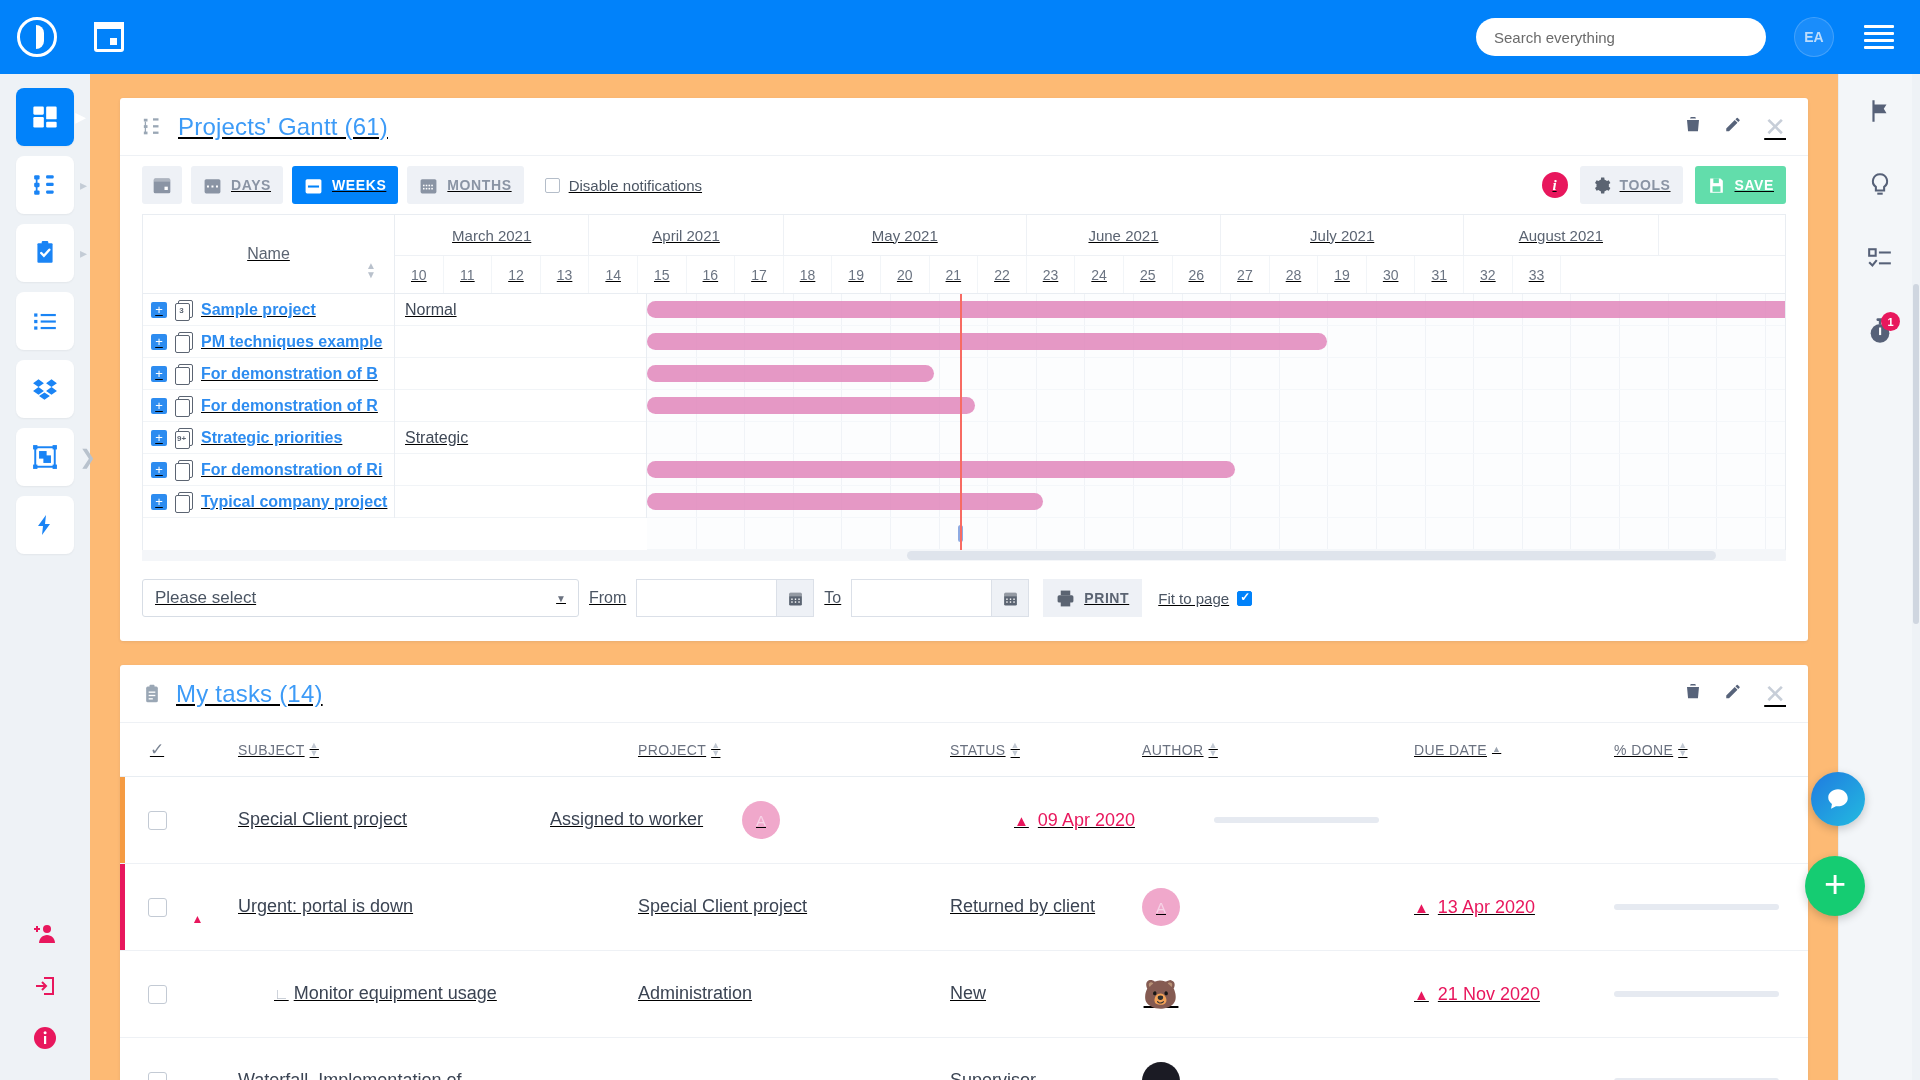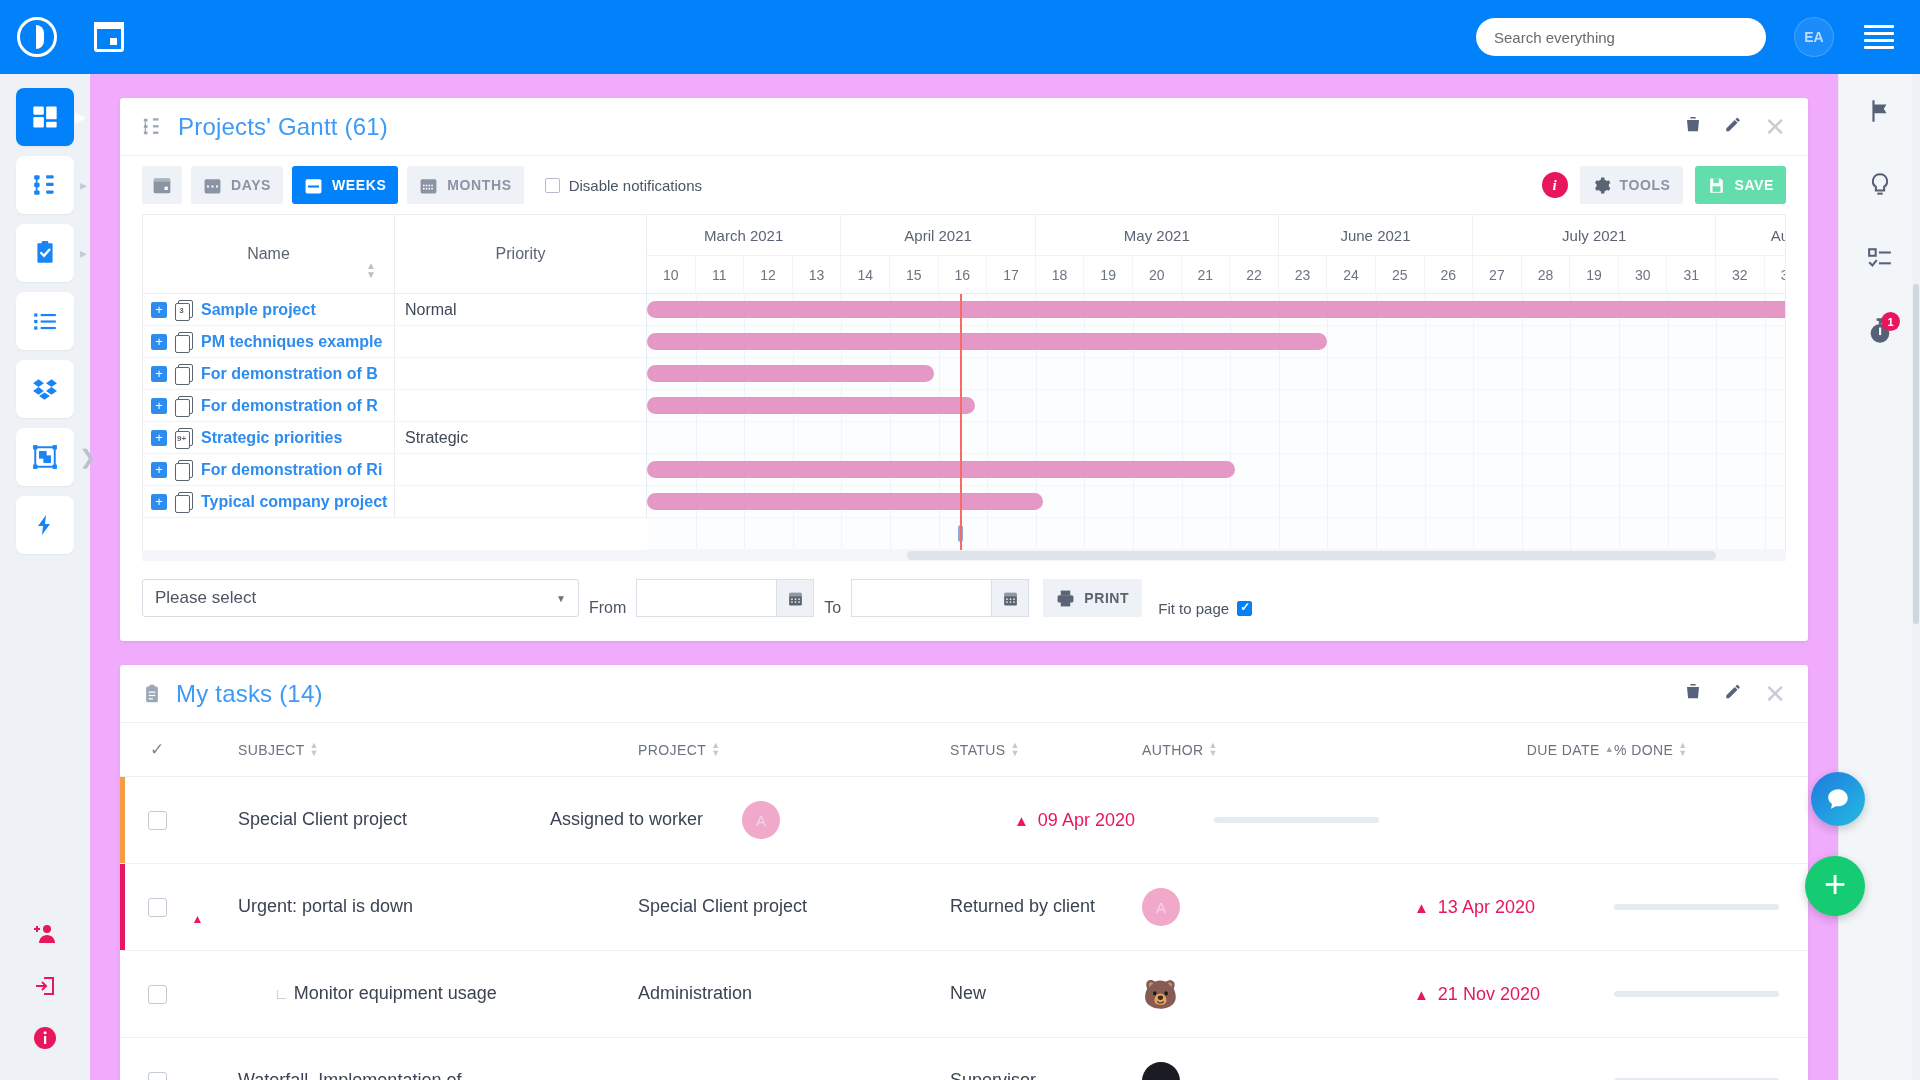--- a/index.html
+++ b/index.html
@@ -118,22 +118,23 @@
   .rrail-btn {
     width: 82px; height: 74px;
     display: flex; align-items: center; justify-content: center;
     position: relative;
   }
 
   
   .main {
     position: absolute; top: 74px; left: 90px;
     right: 82px; bottom: 0;
-    background: #f0abfc;
+    background: #fdba74;
     overflow: hidden;
+    text-decoration: underline;
   }
   .card {
     background: #fff; margin: 24px 30px 0 30px;
     border-radius: 3px;
     box-shadow: 0 1px 3px rgba(40,60,90,.10);
   }
 
   
   .card-head {
     height: 58px; display: flex; align-items: center;
@@ -289,21 +290,21 @@
     height: 11px; background: #f4f6f9; margin: 0 22px;
     border-radius: 0; position: relative;
   }
   .hthumb {
     position: absolute; top: 1px; height: 9px;
     background: #dfe4ec; border-radius: 5px;
   }
 
   
   .gantt-foot {
-    display: flex; align-items: flex-end; padding: 18px 22px 24px 22px; gap: 0;
+    display: flex; align-items: center; padding: 18px 22px 24px 22px; gap: 0;
   }
   .selectbox {
     width: 437px; height: 38px; border: 1px solid #d7dde5;
     border-radius: 3px; display: flex; align-items: center;
     padding: 0 12px; font-size: 17px; color: #4b5563; background: #fff;
   }
   .selectbox .caret { margin-left: auto; color: #6b7280; font-size: 10px;}
   .lbl { font-size: 16px; color: #4b5563; margin: 0 10px; }
   .dateinput {
     width: 140px; height: 38px; border: 1px solid #dbe0e8;
@@ -334,21 +335,21 @@
     display: flex; align-items: center; gap: 5px;
   }
   .sort-mini { color: #c2c9d3; font-size: 9px; line-height: .85; }
   .sort-mini.up { color: #9aa3af; }
   .c-chk   { width: 58px; display:flex; justify-content:center; }
   .c-flag  { width: 52px; }
   .c-subj  { width: 400px; }
   .c-proj  { width: 312px; }
   .c-stat  { width: 192px; }
   .c-auth  { width: 272px; }
-  .c-due   { width: 200px; justify-content: flex-end; }
+  .c-due   { width: 200px; }
   .c-done  { flex: 1; }
   .trow {
     display: flex; align-items: center; min-height: 87px;
     border-bottom: 1px solid #eef1f5; padding-left: 8px;
     position: relative;
   }
   .row-stripe {
     position: absolute; left: 0; top: 0; bottom: 0; width: 5px;
   }
   .cbox {
@@ -647,23 +648,20 @@
         </div>
       </div>
     </div>
 
     <div class="gantt-wrap">
       <div class="gantt">
         <div class="gantt-head">
           <div class="col-name">
             <span>Name</span>
             <span class="sort-ar">▲<br>▼</span>
-          </div>
-          <div class="col-prio">
-            <span>Priority</span>
           </div>
           <div class="tl-head">
             <div class="tl-months" id="tl-months">
                 <div class="tl-month" style="width: 194.4px;">March 2021</div>
                 <div class="tl-month" style="width: 194.4px;">April 2021</div>
                 <div class="tl-month" style="width: 243px;">May 2021</div>
                 <div class="tl-month" style="width: 194.4px;">June 2021</div>
                 <div class="tl-month" style="width: 243px;">July 2021</div>
                 <div class="tl-month" style="width: 194.4px;">August 2021</div>
               </div>

